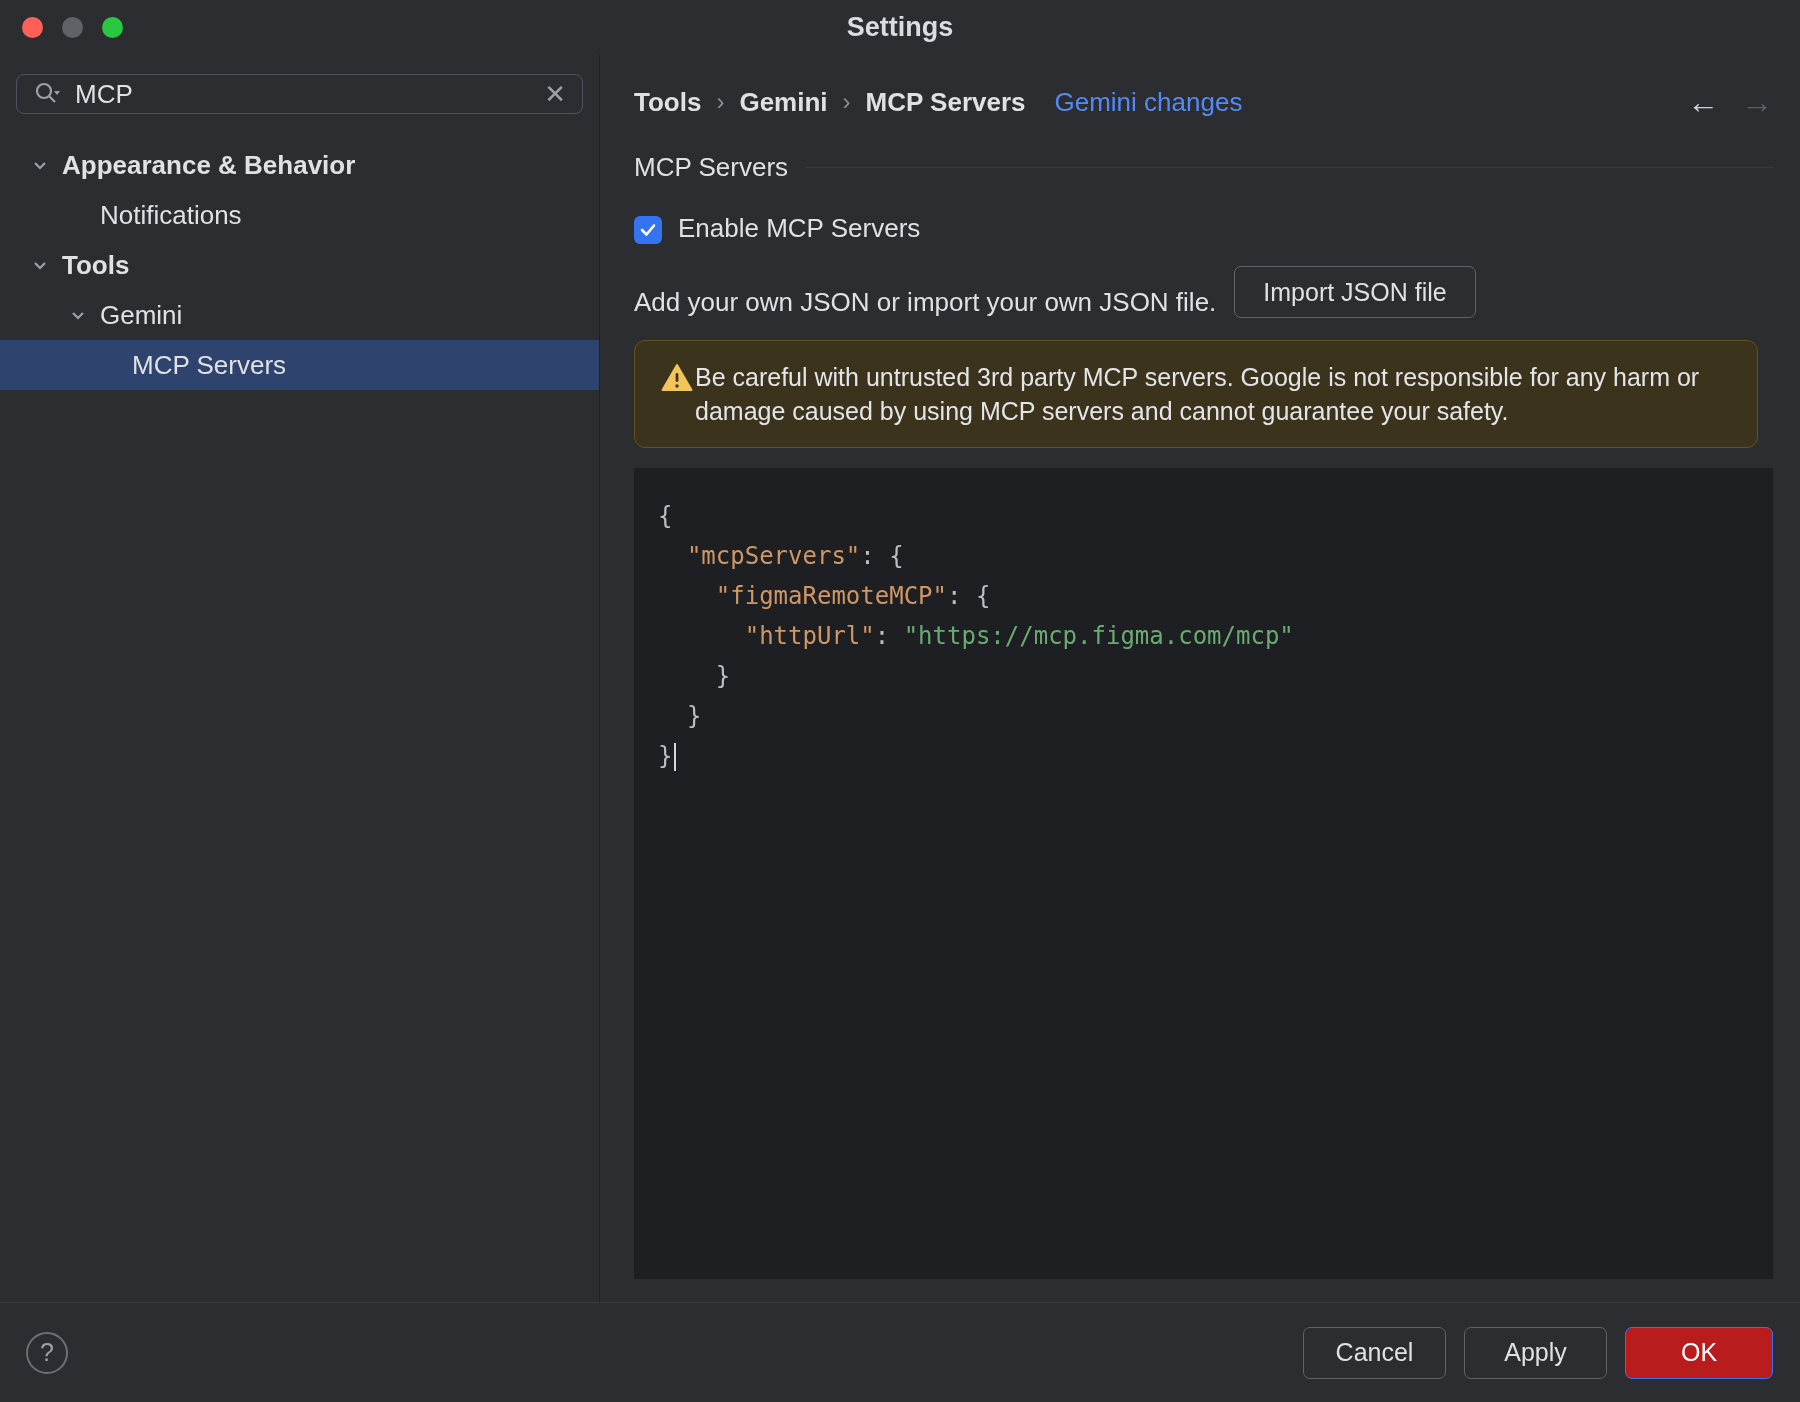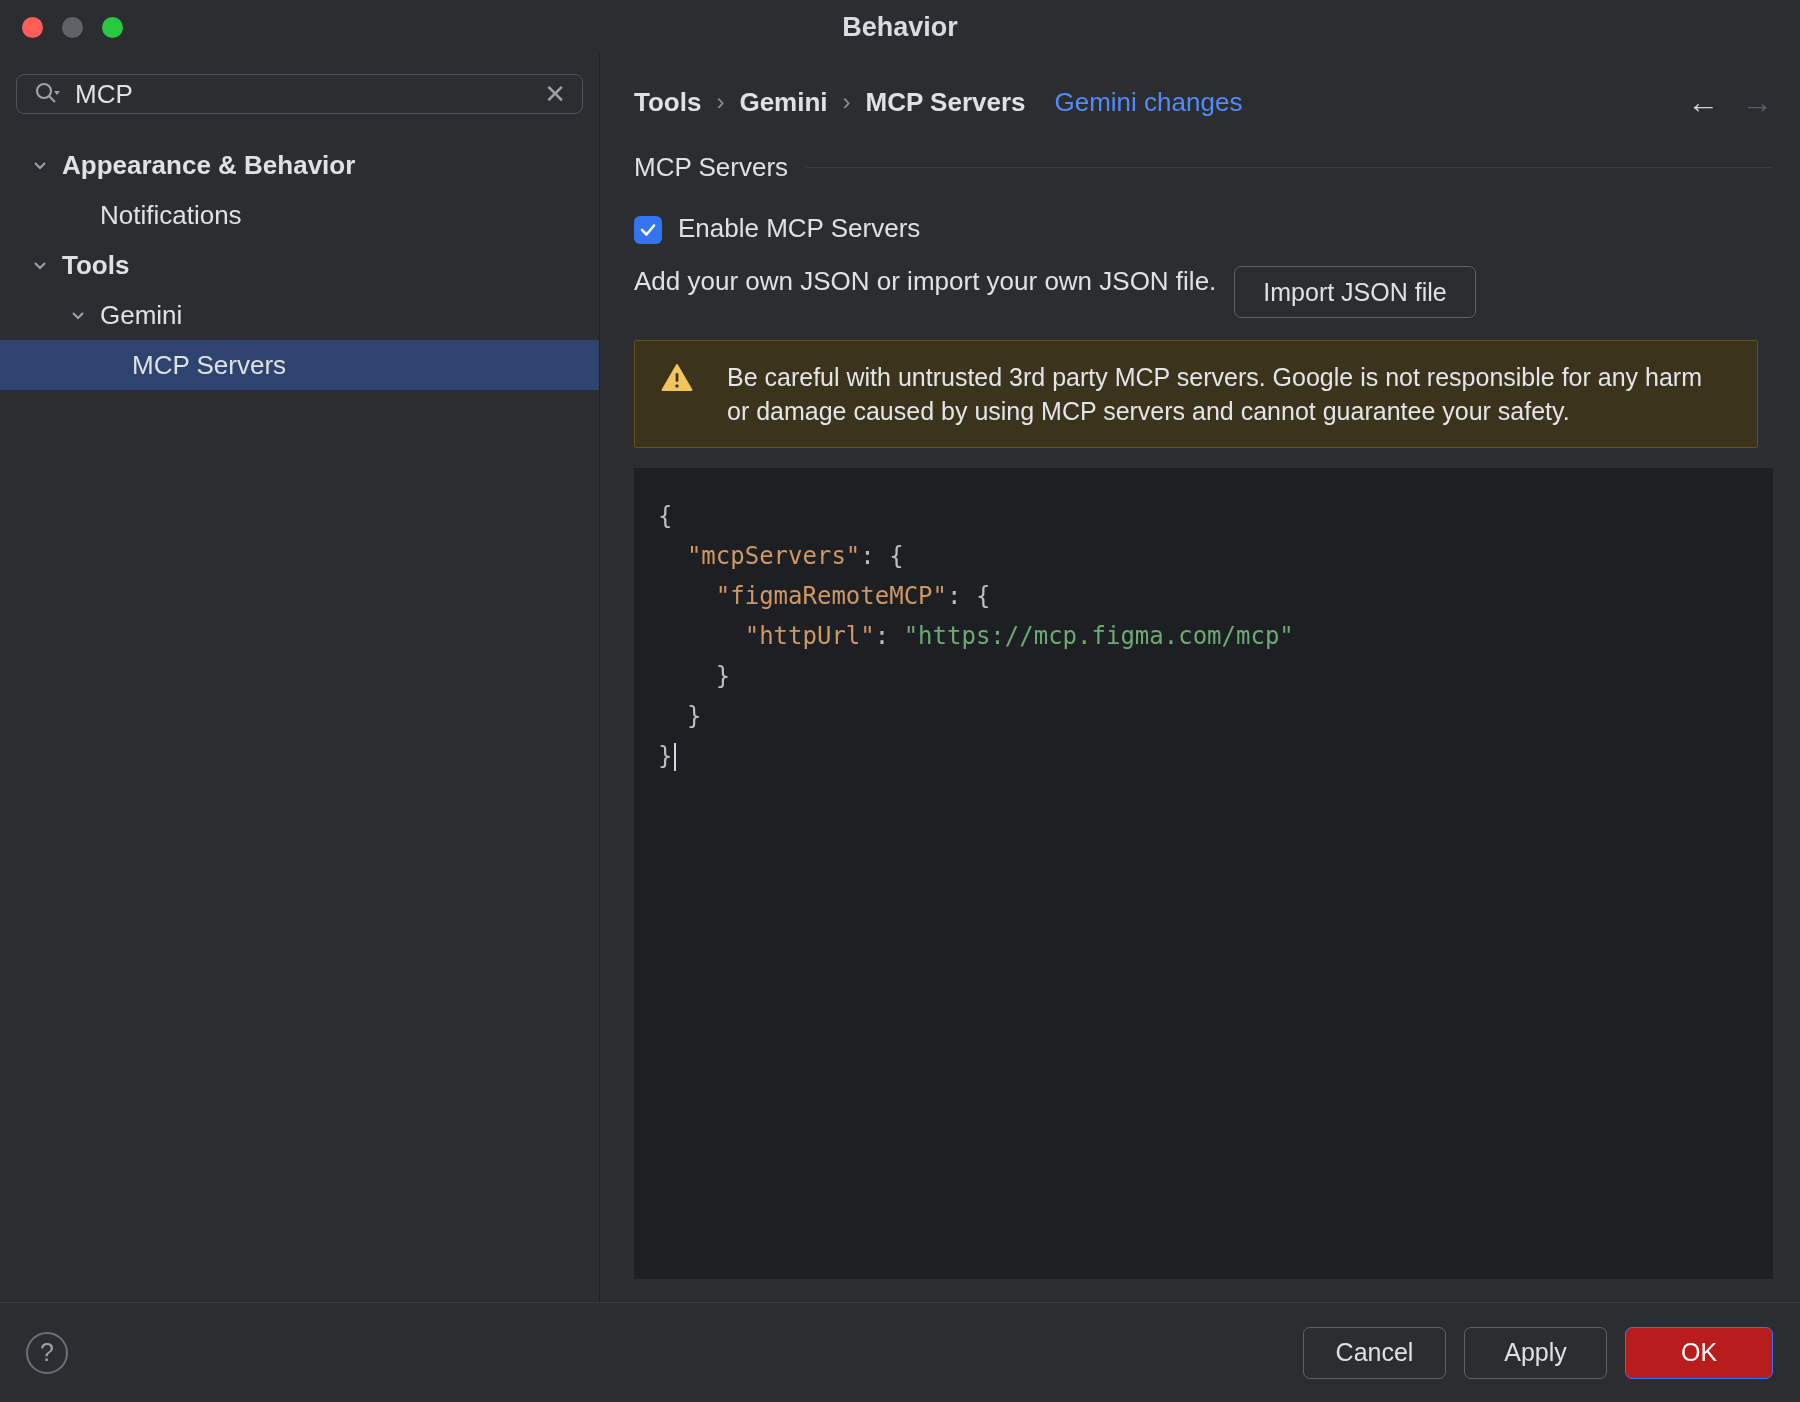--- a/index.html
+++ b/index.html
@@ -100,43 +100,43 @@
 
   .check-row { margin-top: 30px; display: flex; align-items: flex-end; gap: 16px; }
   .checkbox {
     width: 28px; height: 28px;
     background: #3574f0;
     border-radius: 6px;
     display: flex; align-items: center; justify-content: center;
   }
   .check-label { font-size: 26px; }
 
-  .import-row { margin-top: 22px; display: flex; align-items: flex-start; gap: 18px; }
+  .import-row { margin-top: 22px; display: flex; align-items: flex-end; gap: 18px; }
   .import-text { font-size: 26px; color: #dfe1e5; }
   .btn {
     height: 52px;
     padding: 0 28px;
     background: transparent;
     border: 1px solid #5f6368;
     border-radius: 7px;
     color: #dfe1e5;
     font-size: 25px;
     font-family: "Liberation Sans", sans-serif;
     display: inline-flex; align-items: center; justify-content: center;
   }
 
   .warning {
     margin-top: 22px;
     margin-right: 15px;
     background: #3c331d;
     border: 1px solid #63521f;
-    border-radius: 2px;
+    border-radius: 11px;
     padding: 19px 26px;
     display: flex;
-    gap: 34px;
+    gap: 2px;
     align-items: flex-start;
   }
   .warning .txt { font-size: 25px; line-height: 34px; color: #e3e5e8; }
   .warn-svg { margin-top: 3px; flex-shrink: 0; }
 
   .editor {
     margin-top: 20px;
     height: 811px;
     background: #1e1f22;
     padding: 28px 24px;
@@ -183,21 +183,21 @@
 </style>
 </head>
 <body>
 
 <div class="titlebar">
   <div class="lights">
     <div class="light" style="background:#ff5f57"></div>
     <div class="light" style="background:#5f6266"></div>
     <div class="light" style="background:#28c840"></div>
   </div>
-  <div class="title">Behavior</div>
+  <div class="title">Settings</div>
 </div>
 
 <div class="main">
 
   <div class="sidebar">
     <div class="search-box">
       <span class="icon-btn">
         <svg width="30" height="28" viewBox="0 0 30 28">
           <circle cx="11" cy="11" r="7" fill="none" stroke="#9da0a8" stroke-width="2.2"></circle>
           <line x1="16" y1="16" x2="22" y2="22" stroke="#9da0a8" stroke-width="2.2"></line>

